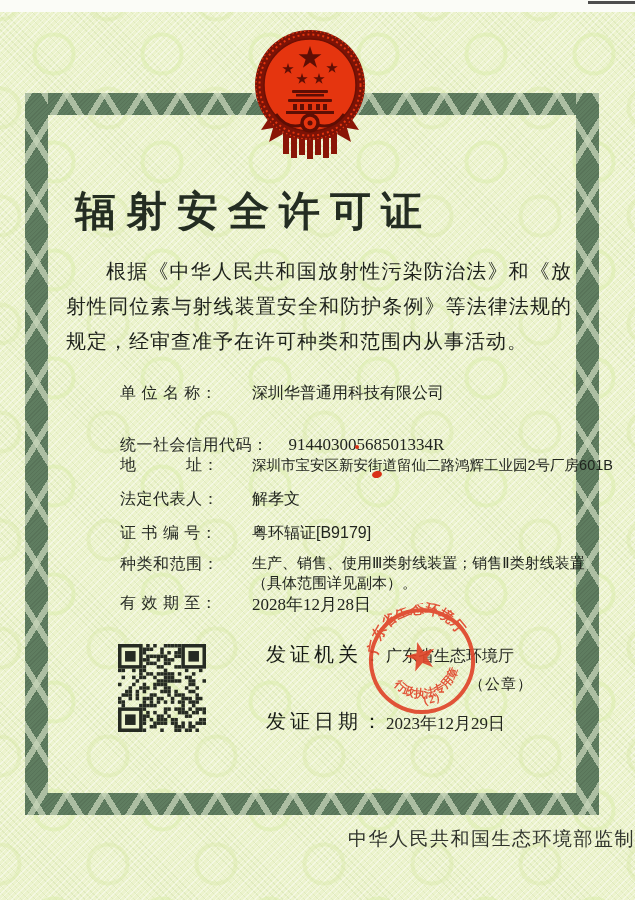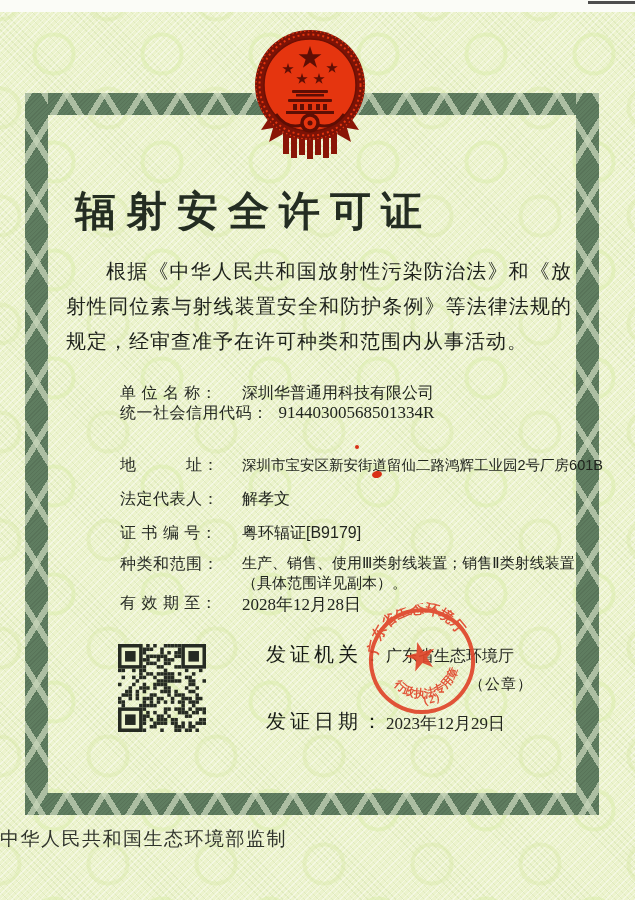--- a/index.html
+++ b/index.html
@@ -30,36 +30,36 @@
 
   .cert-title{position:absolute;left:0;top:184px;width:507px;text-align:center;
     font-family:"Liberation Serif",serif;font-weight:bold;font-size:41px;
     letter-spacing:10px;color:#242d22;}
   .intro{position:absolute;left:66px;top:254px;width:506px;
     font-family:Liberation Serif, serif;font-size:20px;line-height:35px;
     color:#1e221c;text-align:justify;text-indent:2em;letter-spacing:1px;}
 
   .row{position:absolute;left:120px;display:flex;align-items:flex-start;}
   .row .lbl{flex:0 0 auto;min-width:112px;font-size:16px;font-weight:500;color:#262a24;letter-spacing:.5px;white-space:pre;}
-  .row .val{margin-left:10px;font-size:16px;color:#20241e;}
+  .row .val{margin-left:20px;font-size:16px;color:#20241e;}
   .val.serif{font-family:"Liberation Serif",serif;font-size:17px;}
   .row-address .val{font-size:14.5px;padding-top:1px;}
   .row-scope .val{font-size:15px;line-height:20px;width:352px;margin-top:-1px;}
   .row-credit .lbl{min-width:0;}
 
   .qr{position:absolute;left:118px;top:644px;width:88px;height:88px;}
 
   .issue-row{position:absolute;display:flex;align-items:flex-start;}
   .issue-lbl{font-family:"Liberation Serif",serif;font-size:20px;color:#181c16;letter-spacing:4px;font-weight:500;}
   .issue-val{font-family:"Liberation Serif",serif;font-size:16px;color:#23261f;}
   .stamp-note{position:absolute;left:424px;top:675px;font-family:"Liberation Serif",serif;font-size:15px;color:#23261f;letter-spacing:1px;margin-left:45px;}
 
   .seal{position:absolute;left:366px;top:605px;width:112px;height:112px;transform:rotate(-14deg);opacity:.92;}
 
-  .footer{position:absolute;left:0;top:826px;width:635px;text-align:left;
+  .footer{position:absolute;left:0;top:826px;width:635px;text-align:right;
     font-size:19px;color:#30342c;letter-spacing:1.5px;font-weight:500;}
 
   .speck{position:absolute;background:#d93016;border-radius:50%;}
   .speck-1{left:355px;top:445px;width:4px;height:4px;}
   .speck-2{left:372px;top:471px;width:10px;height:7px;transform:rotate(-12deg);}
 </style>
 </head>
 <body>
 
 <div class="page">
@@ -121,21 +121,21 @@
   </svg>
 
   <div class="cert-title">辐射安全许可证</div>
 
   <div class="intro">根据《中华人民共和国放射性污染防治法》和《放射性同位素与射线装置安全和防护条例》等法律法规的规定，经审查准予在许可种类和范围内从事活动。</div>
 
   <div class="row" style="top:383px">
     <span class="lbl">单 位 名 称：</span>
     <span class="val">深圳华普通用科技有限公司</span>
   </div>
-  <div class="row row-credit" style="top:403px">
+  <div class="row row-credit" style="top:435px">
     <span class="lbl">统一社会信用代码：</span>
     <span class="val serif">91440300568501334R</span>
   </div>
   <div class="row row-address" style="top:455px">
     <span class="lbl">地　　　址：</span>
     <span class="val">深圳市宝安区新安街道留仙二路鸿辉工业园2号厂房601B</span>
   </div>
   <div class="row" style="top:489px">
     <span class="lbl">法定代表人：</span>
     <span class="val">解孝文</span>

